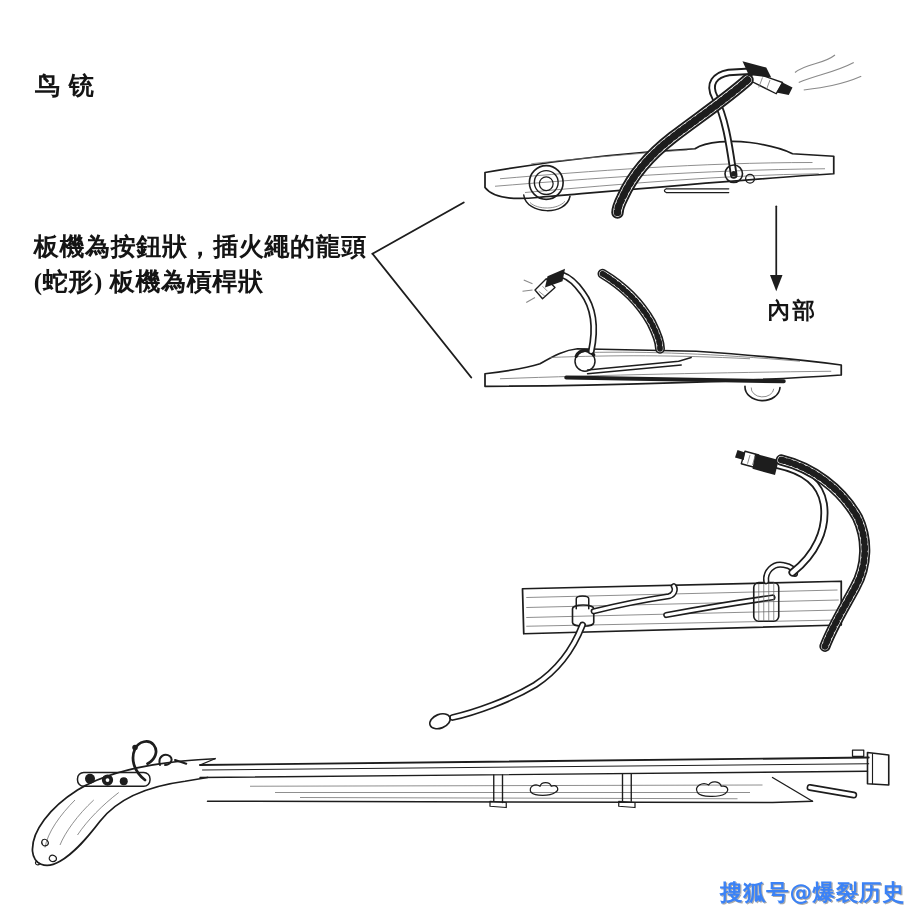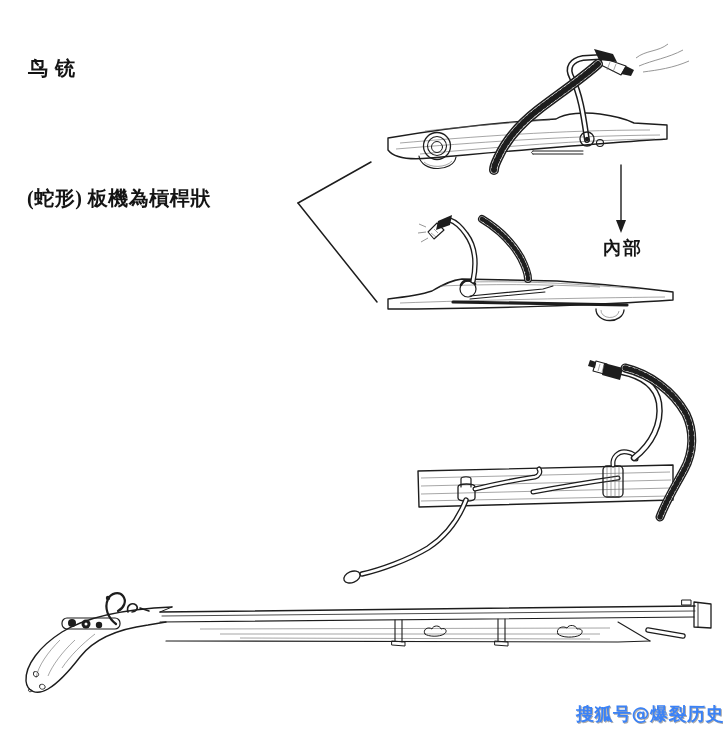--- a/index.html
+++ b/index.html
@@ -21,21 +21,21 @@
   }
   .annotation{
     font-size:20px;font-weight:bold;
     line-height:28px;letter-spacing:0.5px;
     white-space:nowrap;
   }
   #annotation-button-type{left:27px;top:184px;}
   #annotation-lever-type{left:26px;top:458px;}
   #internal-label{
     left:592px;top:236px;width:62px;
-    text-align:center;
+    text-align:right;
     font-size:18px;font-weight:bold;letter-spacing:2px;
   }
   #watermark{
     left:576px;top:702px;
     font-size:18px;font-weight:800;
     letter-spacing:0.5px;
     color:#3b82f6;
     text-shadow:1px 1px 0 #aaa;
     font-family:"DejaVu Sans","Liberation Sans",sans-serif;
     white-space:nowrap;
@@ -222,20 +222,21 @@
       <circle class="fillink" cx="72" cy="623" r="4"></circle>
       <circle class="fillink" cx="86" cy="624" r="4.5"></circle>
       <circle cx="86" cy="624" r="1.5" fill="#fff"></circle>
       <circle class="fillink" cx="99" cy="625" r="3.2"></circle>
     </g>
   </svg>
 
   <div id="title" class="abs">鸟铳</div>
 
   <div id="annotation-button-type" class="abs annotation">
+    <div>板機為按鈕狀，插火繩的龍頭</div>
     <div>(蛇形) 板機為槓桿狀</div>
   </div>
 
   <div id="internal-label" class="abs">內部</div>
 
 
   <div id="watermark" class="abs">搜狐号@爆裂历史</div>
 </div>
 
 </body></html>

